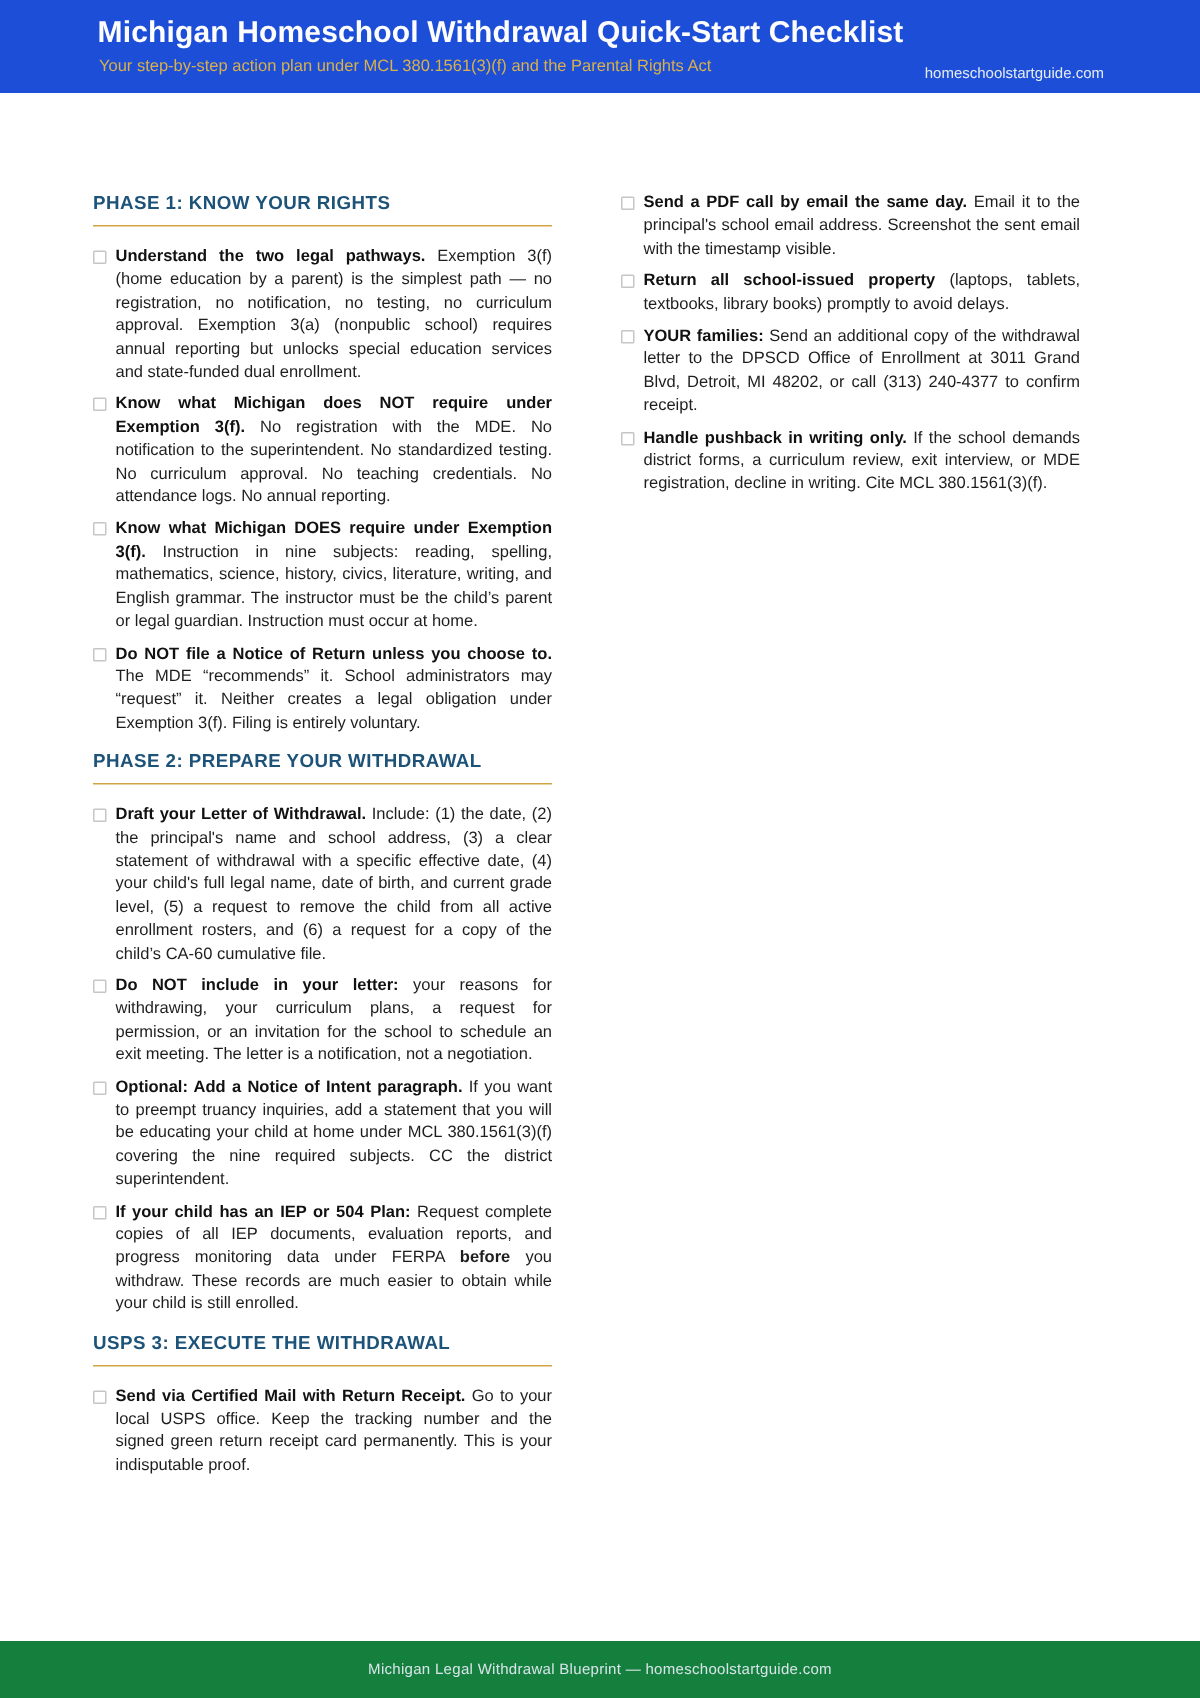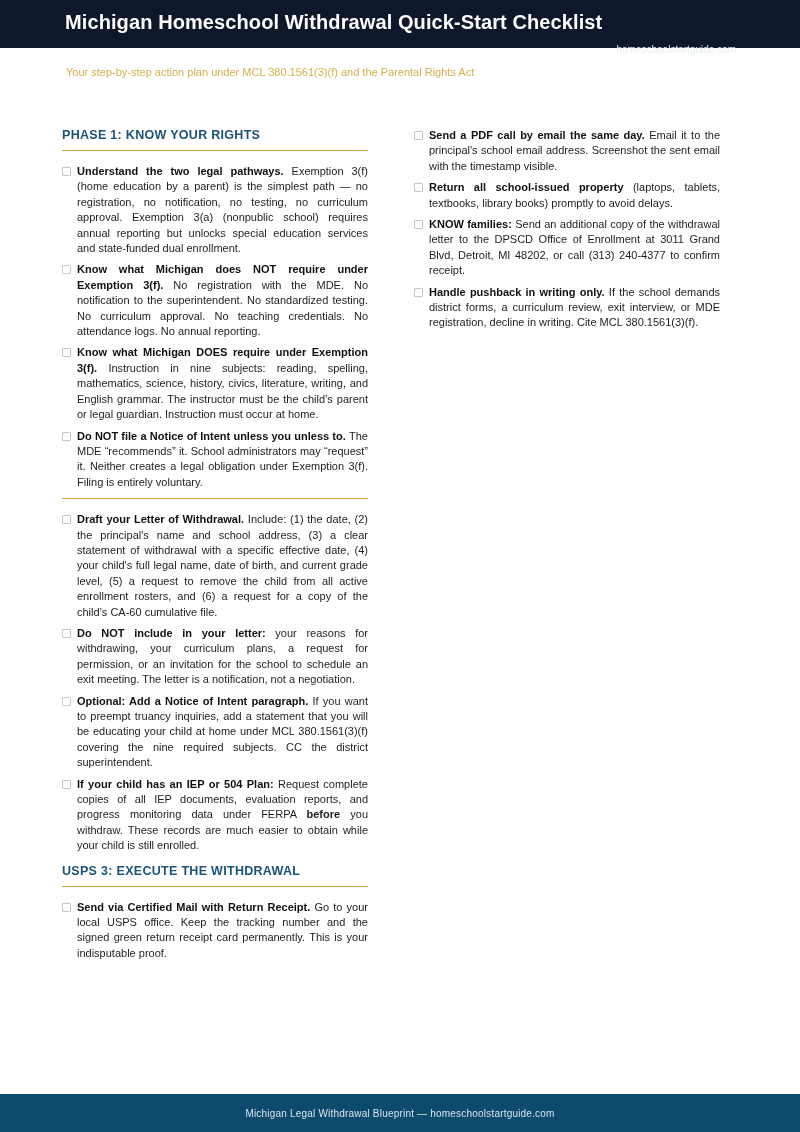--- a/index.html
+++ b/index.html
@@ -12,38 +12,37 @@
     height: 1132px;
     background: #ffffff;
     margin: 0 auto;
     overflow: hidden;
   }
 
   
   .hdr {
     position: absolute;
     top: 0; left: 0; right: 0;
-    height: 48px;
-    background: #0f172a;
+    height: 62px;
+    background: #1d4ed8;
     color: #ffffff;
   }
   .hdr-title {
     position: absolute;
     left: 65px; top: 11px;
     font-size: 20px;
     font-weight: bold;
     letter-spacing: 0.1px;
     color: #fdfdfd;
   }
   .hdr-sub {
     position: absolute;
     left: 66px; top: 38px;
     font-size: 11px;
     color: #d8b04c;
-    margin-top: 28px;
   }
   .hdr-site {
     position: absolute;
     right: 64px; top: 44px;
     font-size: 10px;
     color: #e6edf2;
   }
 
   
   .main {
@@ -87,21 +86,21 @@
   }
   .item-text { flex: 1 1 auto; text-align: justify; }
   .item-text .lead { font-weight: bold; color: #111; }
   .item-text .b { font-weight: bold; }
 
   
   .ftr {
     position: absolute;
     left: 0; right: 0; bottom: 0;
     height: 38px;
-    background: #0c4a6e;
+    background: #15803d;
     display: flex;
     align-items: center;
     justify-content: center;
   }
   .ftr-text {
     font-size: 10px;
     color: #d9e4ea;
     letter-spacing: 0.2px;
   }
 </style>
@@ -127,22 +126,23 @@
         <div class="check-item">
           <span class="checkbox"></span>
           <div class="item-text"><span class="lead">Know what Michigan does NOT require under Exemption 3(f).  </span><span>No registration with the MDE. No notification to the superintendent. No standardized testing. No curriculum approval. No teaching credentials. No attendance logs. No annual reporting.</span></div>
         </div>
         <div class="check-item">
           <span class="checkbox"></span>
           <div class="item-text"><span class="lead">Know what Michigan DOES require under Exemption 3(f).  </span><span>Instruction in nine subjects: reading, spelling, mathematics, science, history, civics, literature, writing, and English grammar. The instructor must be the child’s parent or legal guardian. Instruction must occur at home.</span></div>
         </div>
         <div class="check-item">
           <span class="checkbox"></span>
-          <div class="item-text"><span class="lead">Do NOT file a Notice of Intent unless you unless to.  </span><span>The MDE “recommends” it. School administrators may “request” it. Neither creates a legal obligation under Exemption 3(f). Filing is entirely voluntary.</span></div>
+          <div class="item-text"><span class="lead">Do NOT file a Notice of Return unless you choose to.  </span><span>The MDE “recommends” it. School administrators may “request” it. Neither creates a legal obligation under Exemption 3(f). Filing is entirely voluntary.</span></div>
         </div>
+        <div class="phase-heading">PHASE 2: PREPARE YOUR WITHDRAWAL</div>
         <div class="phase-rule"></div>
         <div class="check-item">
           <span class="checkbox"></span>
           <div class="item-text"><span class="lead">Draft your Letter of Withdrawal.  </span><span>Include: (1) the date, (2) the principal's name and school address, (3) a clear statement of withdrawal with a specific effective date, (4) your child's full legal name, date of birth, and current grade level, (5) a request to remove the child from all active enrollment rosters, and (6) a request for a copy of the child’s CA-60 cumulative file.</span></div>
         </div>
         <div class="check-item">
           <span class="checkbox"></span>
           <div class="item-text"><span class="lead">Do NOT include in your letter:  </span><span>your reasons for withdrawing, your curriculum plans, a request for permission, or an invitation for the school to schedule an exit meeting. The letter is a notification, not a negotiation.</span></div>
         </div>
         <div class="check-item">
@@ -164,21 +164,21 @@
         <div class="check-item">
           <span class="checkbox"></span>
           <div class="item-text"><span class="lead">Send a PDF call by email the same day.  </span><span>Email it to the principal's school email address. Screenshot the sent email with the timestamp visible.</span></div>
         </div>
         <div class="check-item">
           <span class="checkbox"></span>
           <div class="item-text"><span class="lead">Return all school-issued property  </span><span>(laptops, tablets, textbooks, library books) promptly to avoid delays.</span></div>
         </div>
         <div class="check-item">
           <span class="checkbox"></span>
-          <div class="item-text"><span class="lead">KNOW families:  </span><span>Send an additional copy of the withdrawal letter to the DPSCD Office of Enrollment at 3011 Grand Blvd, Detroit, MI 48202, or call (313) 240-4377 to confirm receipt.</span></div>
+          <div class="item-text"><span class="lead">YOUR families:  </span><span>Send an additional copy of the withdrawal letter to the DPSCD Office of Enrollment at 3011 Grand Blvd, Detroit, MI 48202, or call (313) 240-4377 to confirm receipt.</span></div>
         </div>
         <div class="check-item">
           <span class="checkbox"></span>
           <div class="item-text"><span class="lead">Handle pushback in writing only.  </span><span>If the school demands district forms, a curriculum review, exit interview, or MDE registration, decline in writing. Cite MCL 380.1561(3)(f).</span></div>
         </div>
       </div>
     </div>
 
   <div class="ftr">
     <div class="ftr-text">Michigan Legal Withdrawal Blueprint — homeschoolstartguide.com</div>

